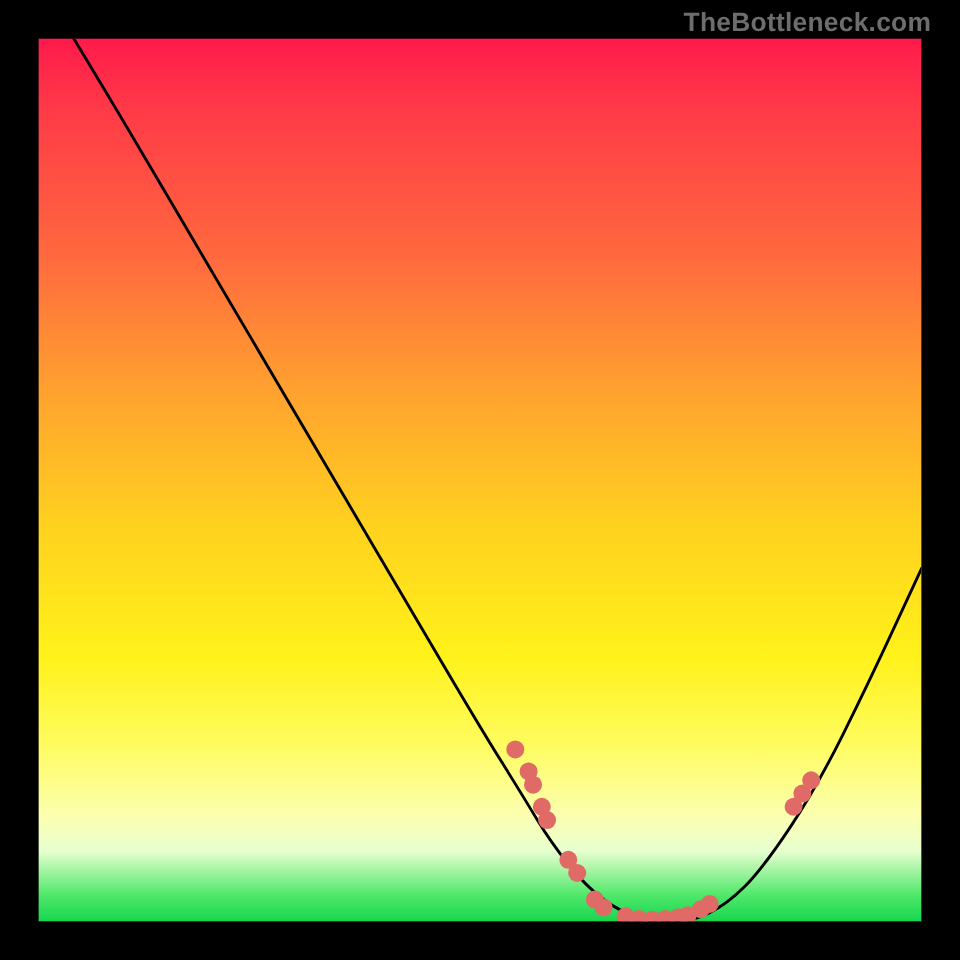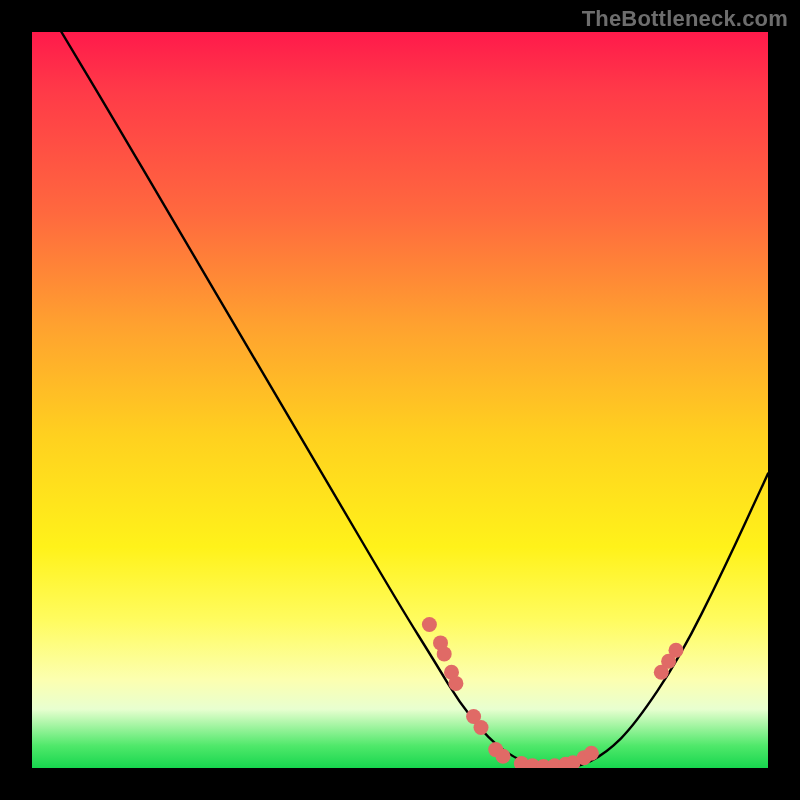--- a/index.html
+++ b/index.html
@@ -39,21 +39,21 @@
       #fffc60 80%,
       #fcffb0 88%,
       #e8ffd0 92%,
       #4fe86a 97%,
       #17d64e 100%
     );
   }
   .watermark {
     position: absolute;
     top: 6px;
-    right: 12px;
+    right: 24px;
     color: #6d6d6d;
     font-size: 22px;
     font-weight: 600;
     letter-spacing: 0.2px;
     user-select: none;
     text-align: center;
   }
   svg.curve {
     position: absolute;
     inset: 0;

